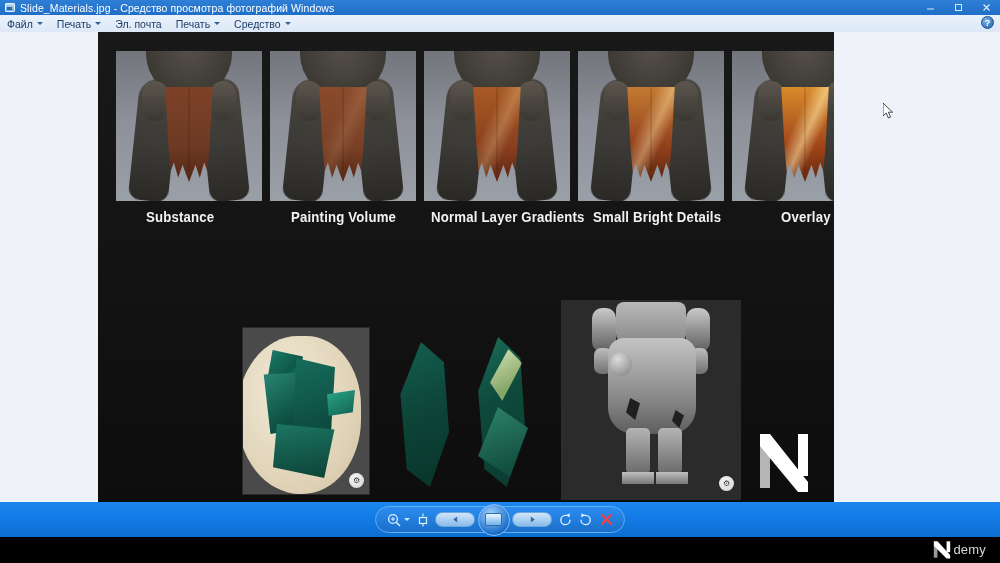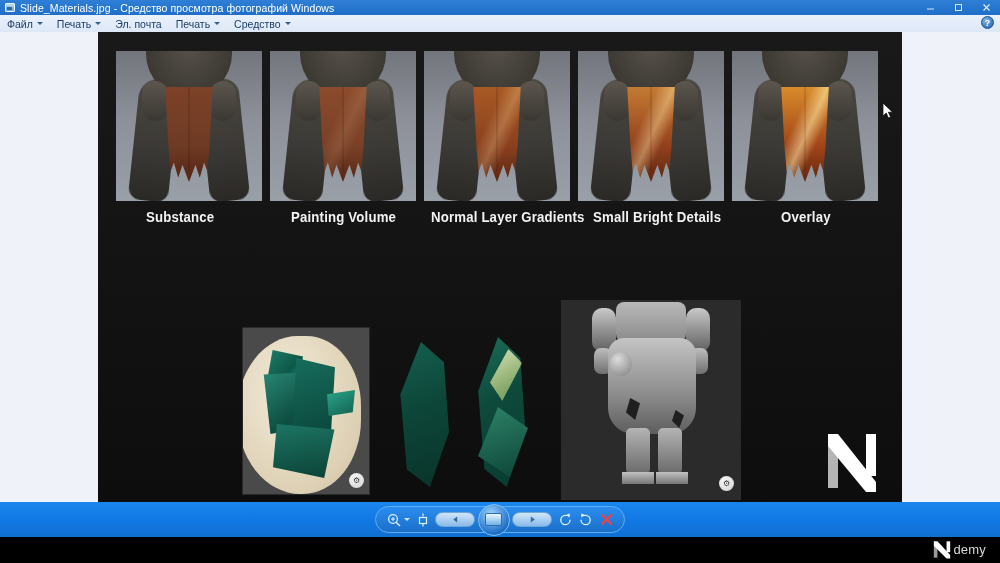--- a/index.html
+++ b/index.html
@@ -62,21 +62,21 @@
   }
 
   
   .viewer-area{
     position:absolute;left:0;top:32px;width:1000px;height:470px;
     background:#eff2f8;
   }
 
   
   .slide{
-    position:absolute;left:98px;top:0px;width:804px;height:470px;
+    position:absolute;left:98px;top:0px;width:736px;height:470px;
     background:#151515;overflow:hidden;
   }
   .slide:before{
     content:"";position:absolute;inset:0;
     background:linear-gradient(to bottom,#191919 0%,#121212 60%,#0d0d0d 100%);
   }
 
   
   .render-row{position:absolute;left:18px;top:19px;width:770px;height:150px;display:flex;gap:8px;}
   .render-cell{

